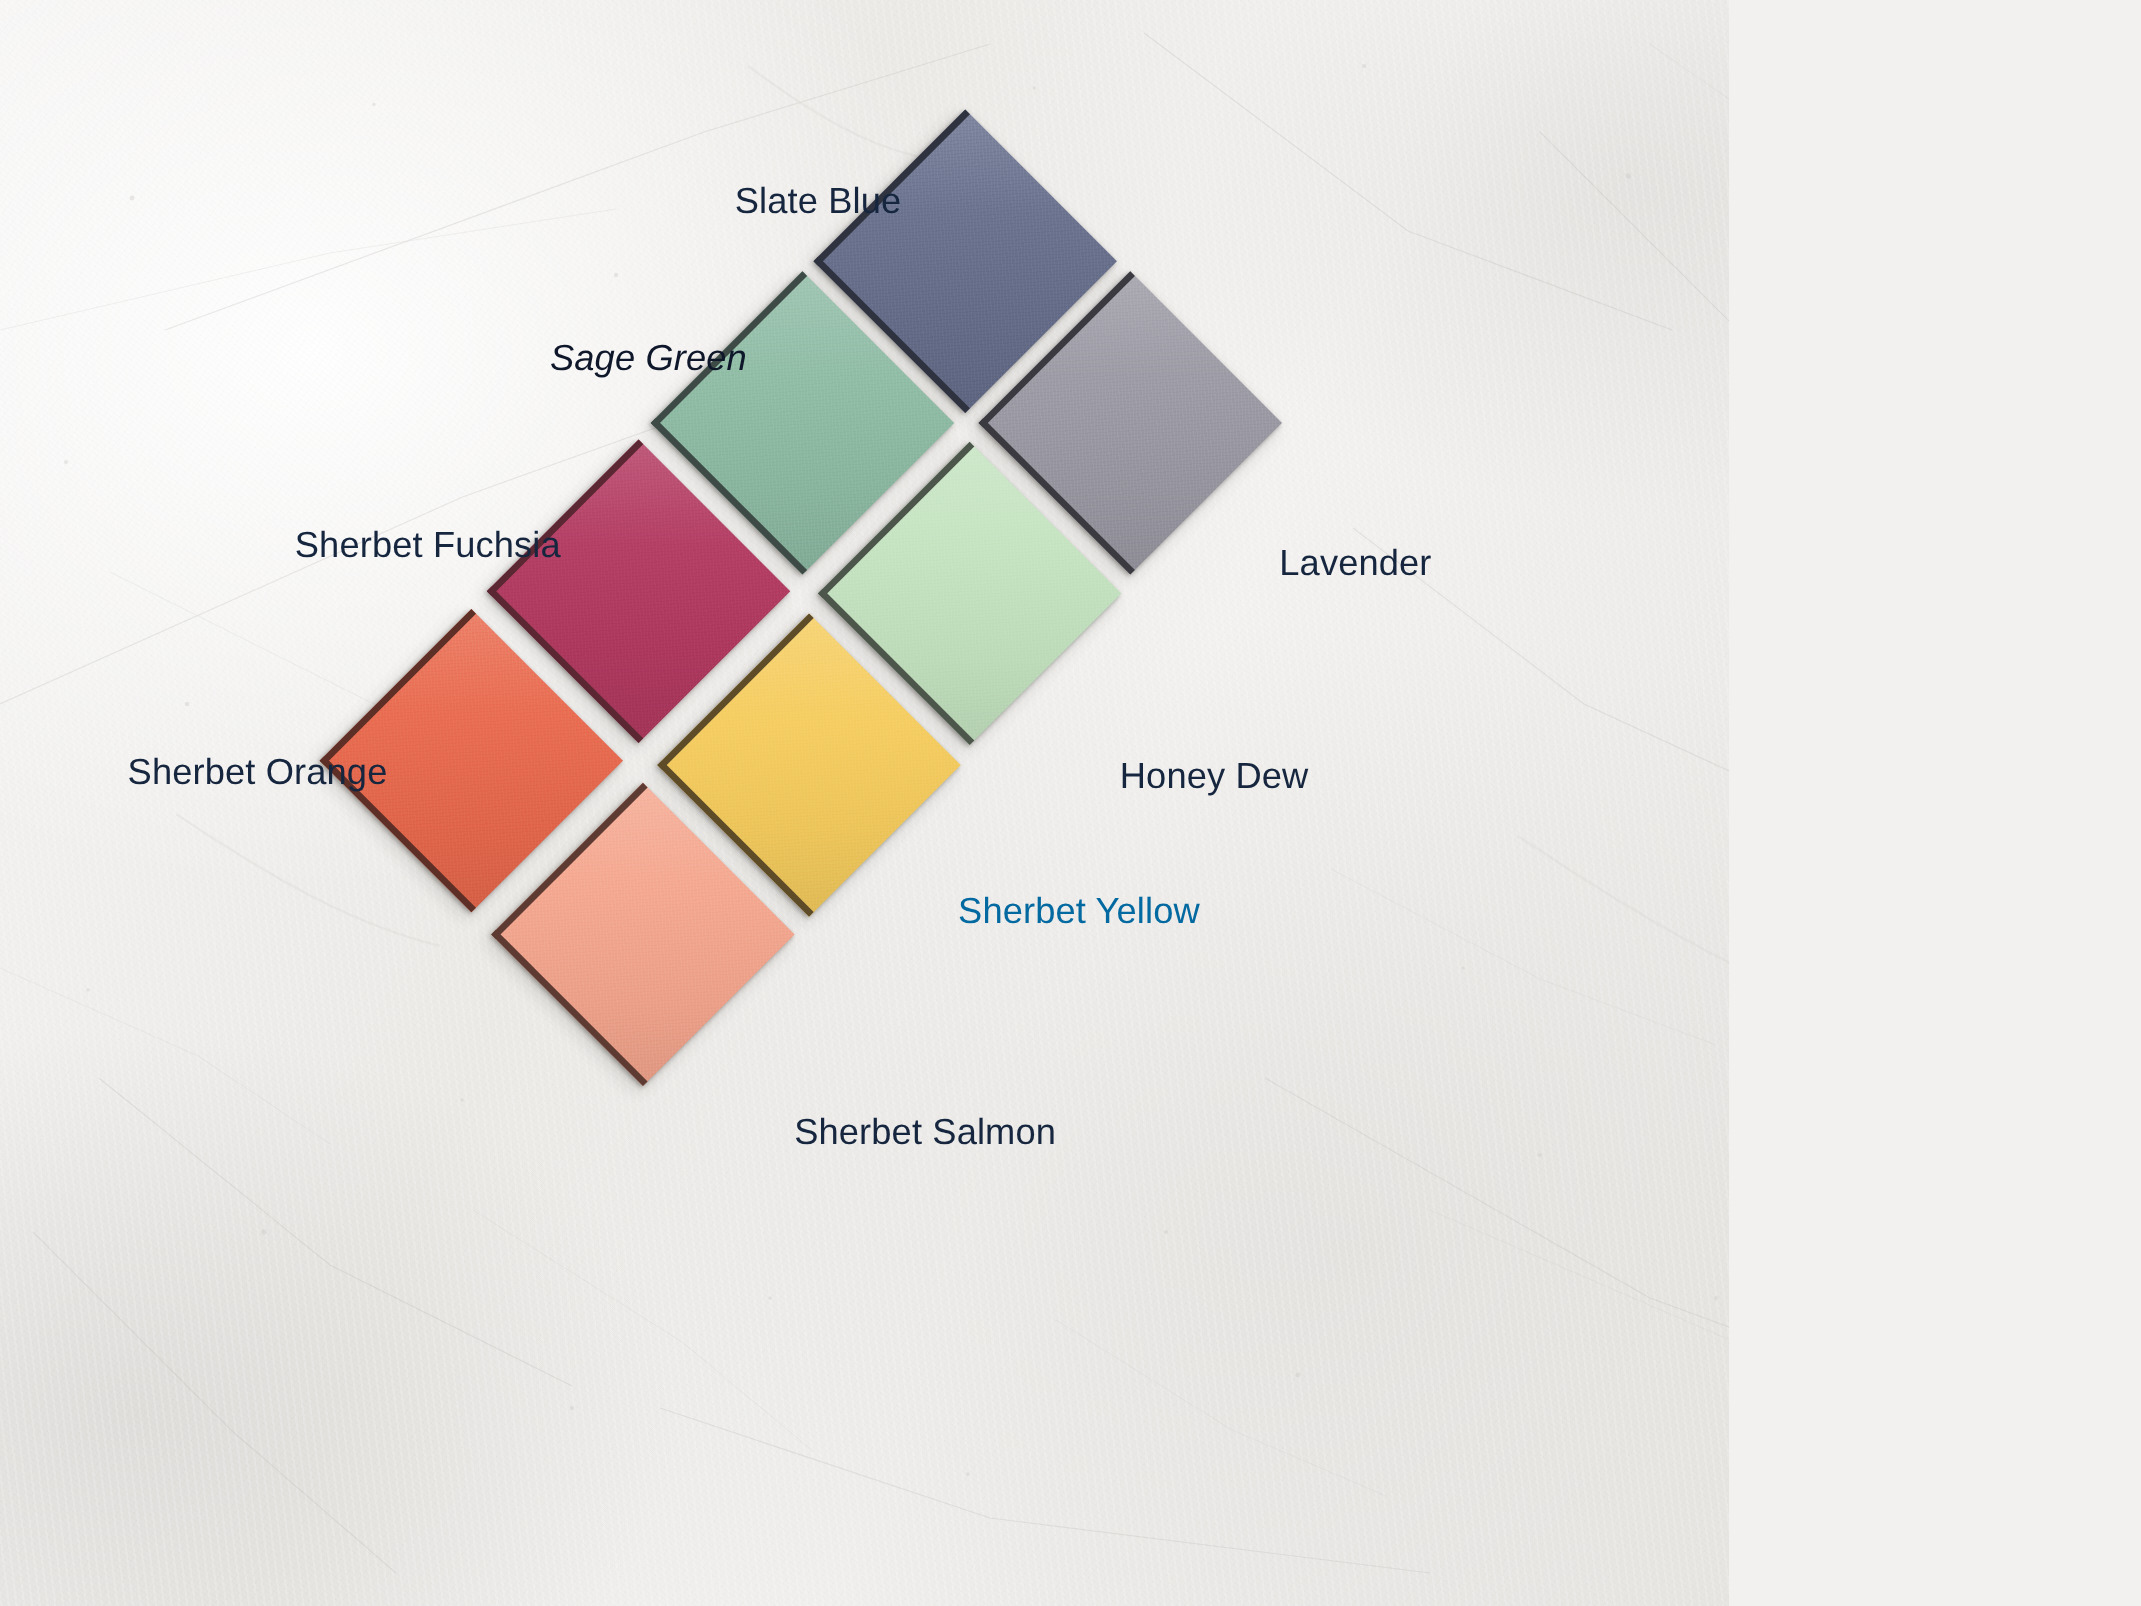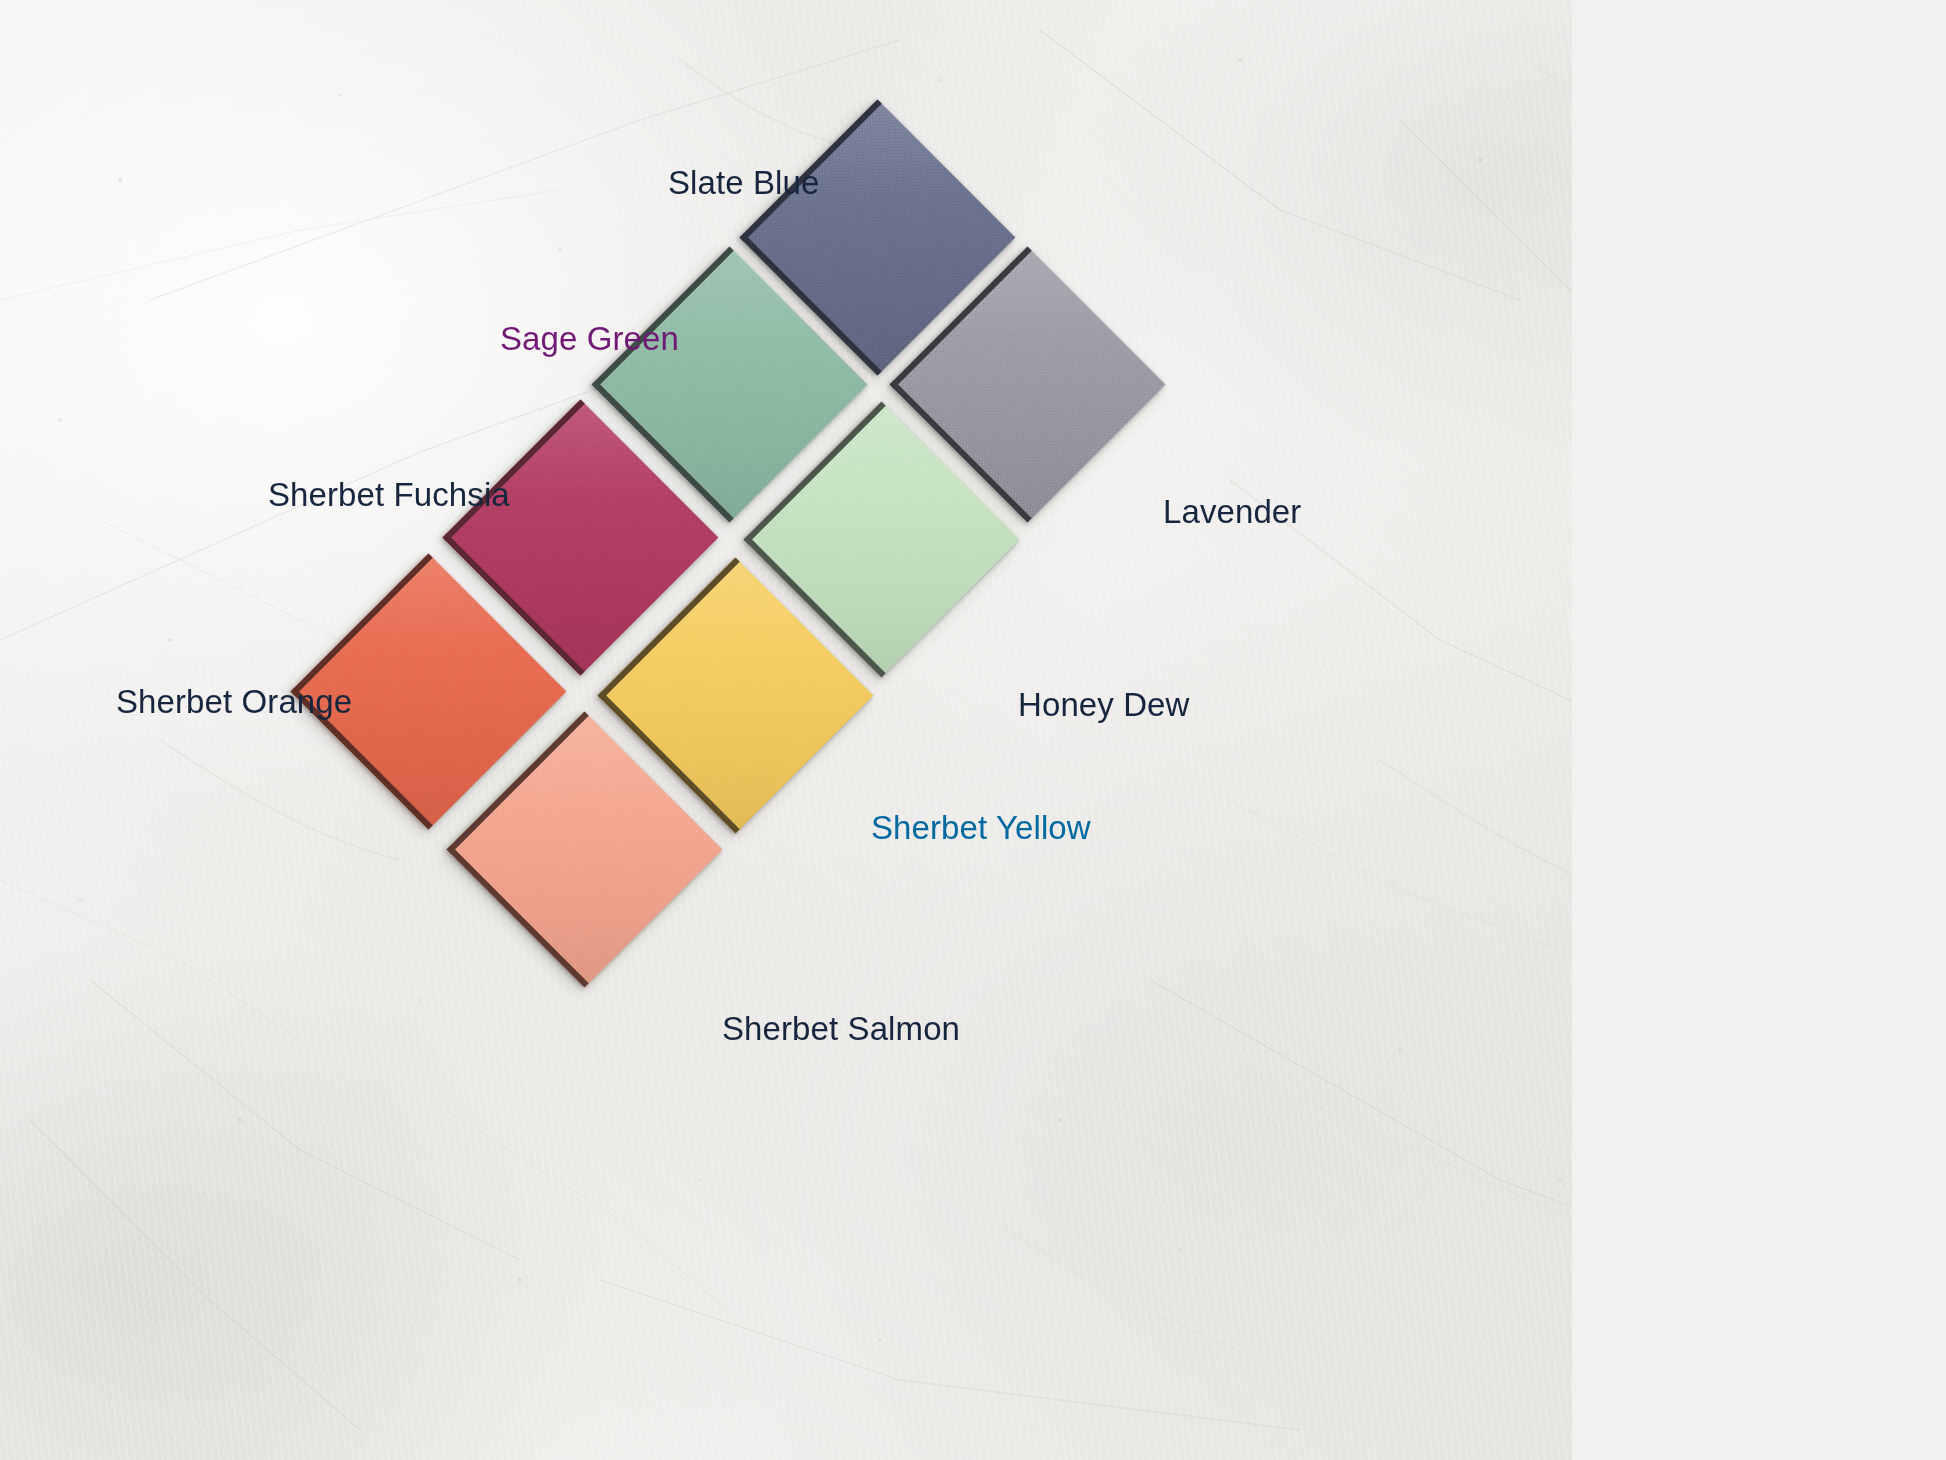--- a/index.html
+++ b/index.html
@@ -189,21 +189,21 @@
       <div class="sheen"></div>
     </div>
   </div>
   <div class="swatch" id="sw-7" style="left: 487px; top: 752px; width: 195px; height: 195px;">
     <div class="face" style="background: rgb(244, 166, 142); border-left: 6px solid rgb(93, 58, 50); border-bottom: 6px solid rgb(93, 58, 50);">
       <div class="sheen"></div>
     </div>
   </div>
 
   <div class="label" id="lb-0" style="left: 668px; top: 166px; color: rgb(22, 38, 63);">Slate Blue</div>
-  <div class="label" id="lb-1" style="left: 500px; top: 322px; color: #701a75;">Sage Green</div>
+  <div class="label" id="lb-1" style="left: 500px; top: 308px; color: #0f172a; font-style: italic;">Sage Green</div>
   <div class="label" id="lb-2" style="left: 1163px; top: 495px; color: rgb(22, 38, 63);">Lavender</div>
   <div class="label" id="lb-3" style="left: 268px; top: 478px; color: rgb(22, 38, 63);">Sherbet Fuchsia</div>
   <div class="label" id="lb-4" style="left: 1018px; top: 659px; color: rgb(22, 38, 63); margin-top: 29px;">Honey Dew</div>
   <div class="label" id="lb-5" style="left: 116px; top: 641px; color: rgb(22, 38, 63); margin-top: 44px;">Sherbet Orange</div>
   <div class="label" id="lb-6" style="left: 871px; top: 811px; color: #0369a1;">Sherbet Yellow</div>
   <div class="label" id="lb-7" style="left: 722px; top: 1012px; color: rgb(22, 38, 63);">Sherbet Salmon</div>
 
 </div>
 
 </body></html>

